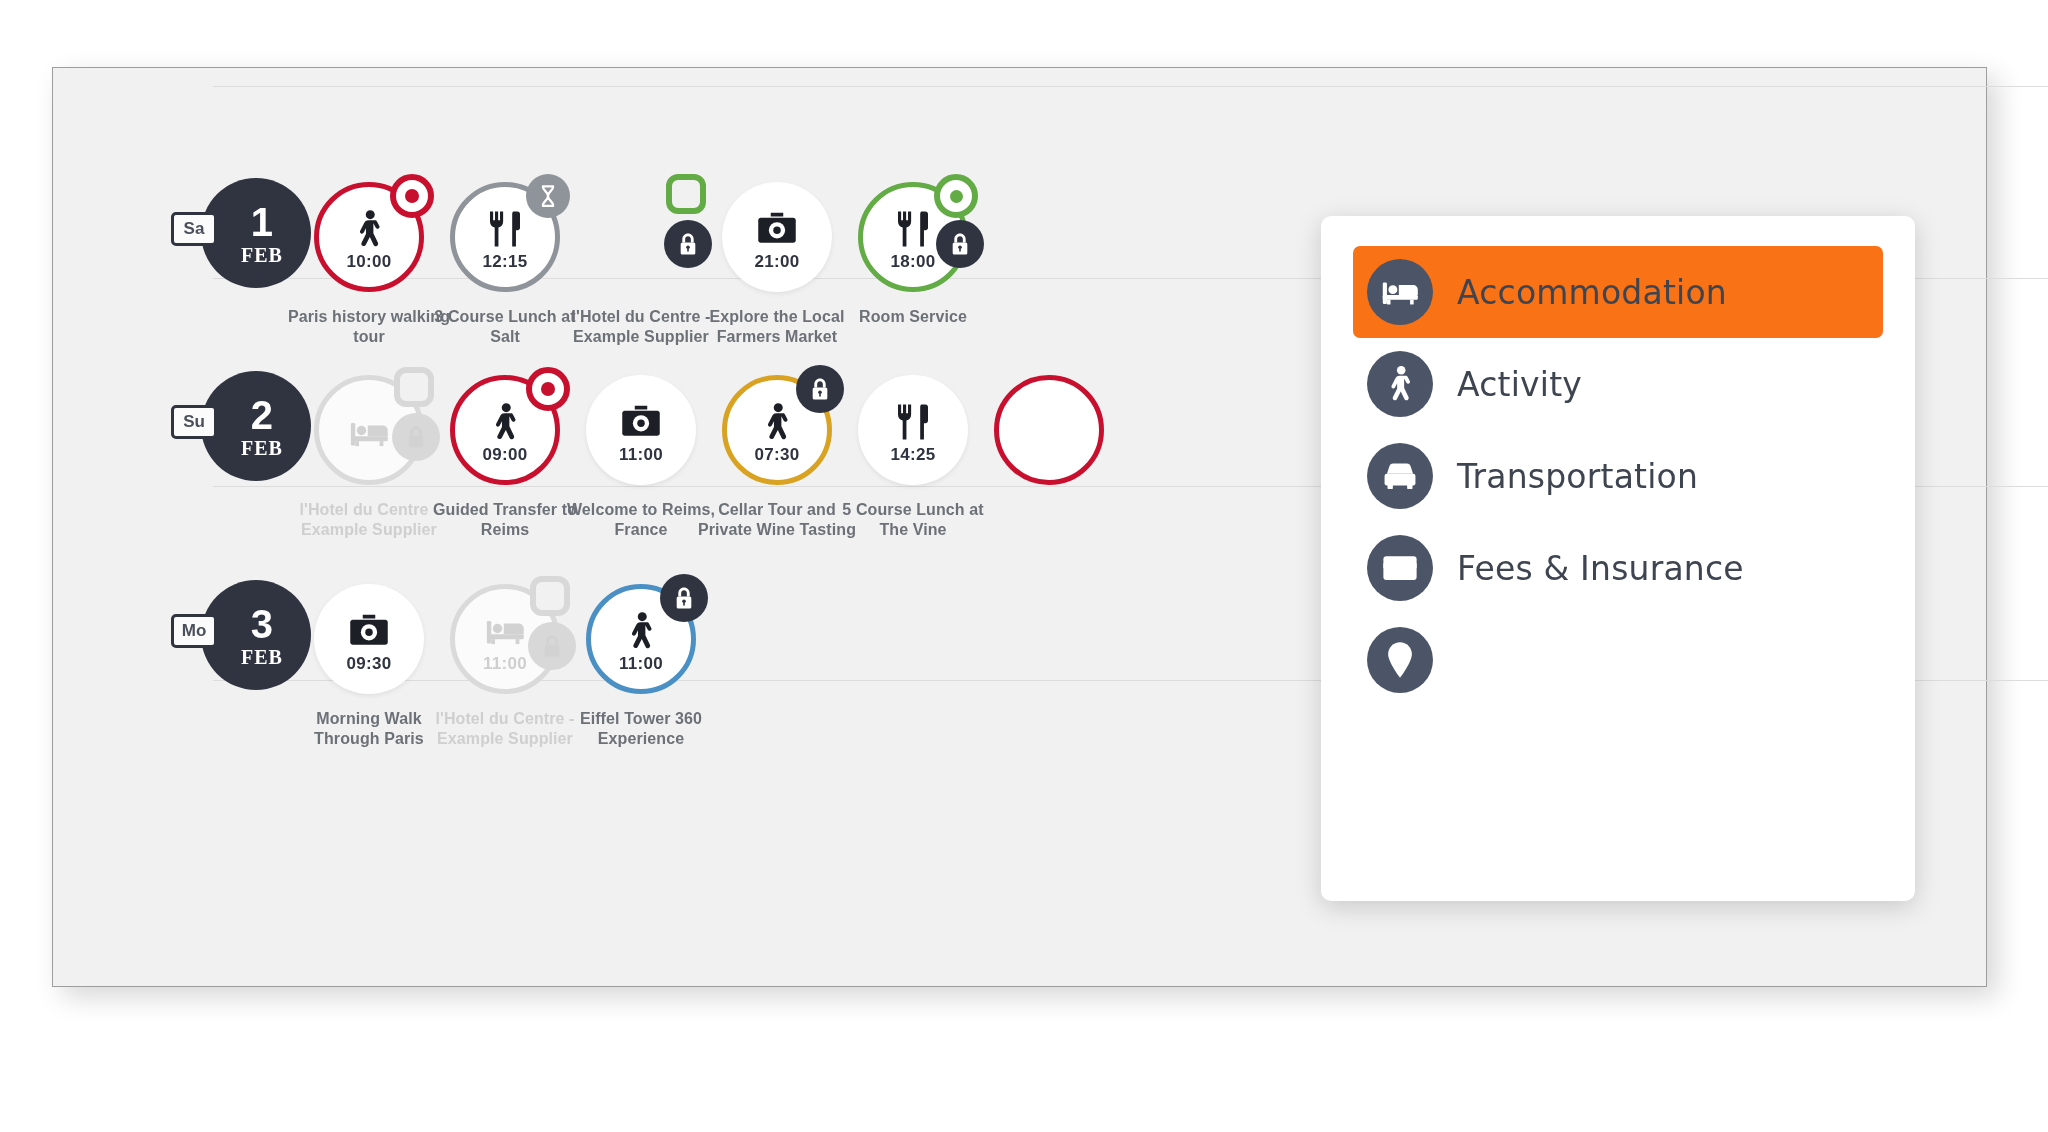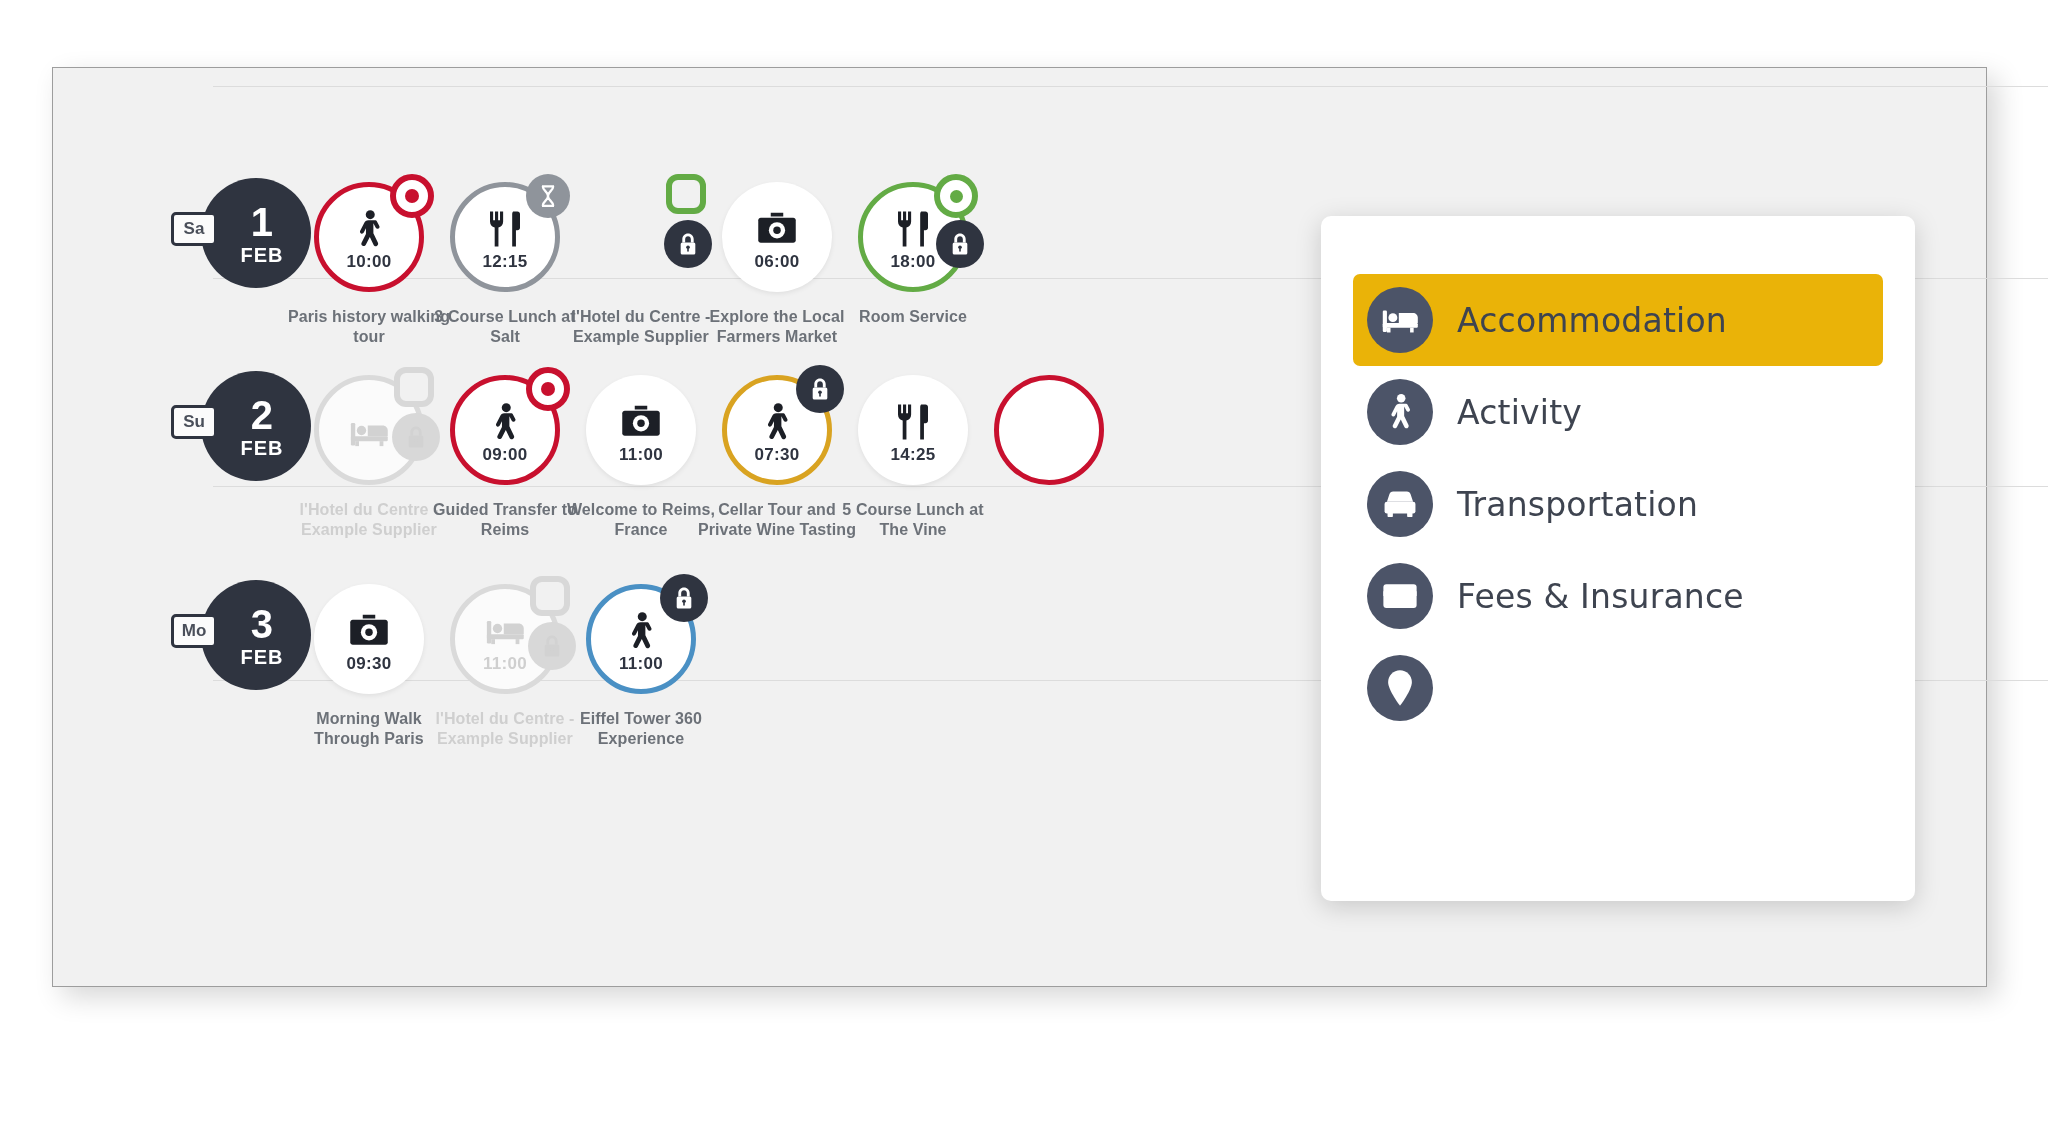--- a/index.html
+++ b/index.html
@@ -30,21 +30,21 @@
   .date-cell{
     position:absolute;left:118px;top:0;width:150px;height:150px;
   }
   .date-circle{
     position:absolute;left:30px;top:0;width:110px;height:110px;border-radius:50%;
     background:#2f3440;color:#ffffff;
     display:flex;flex-direction:column;align-items:center;justify-content:center;
     line-height:1;
   }
   .date-num{font-size:40px;font-weight:bold;letter-spacing:.5px;margin-left:12px;}
-  .date-mon{font-size:20px;font-weight:bold;letter-spacing:1px;margin-top:3px;margin-left:12px;}
+  .date-mon{font-size:20px;font-weight:bold;letter-spacing:1px;margin-top:3px;margin-left:12px;font-family:Liberation Serif, serif;}
   .dow-tag{
     position:absolute;left:0px;top:34px;width:46px;height:34px;
     background:#fbfbfb;border:3px solid #2f3440;border-radius:5px;
     display:flex;align-items:center;justify-content:center;
     font-size:17px;font-weight:bold;color:#4a4f5a;z-index:3;box-sizing:border-box;
   }
 
   
   .item{position:absolute;top:0;width:168px;text-align:center;}
   .bubble-wrap{position:relative;width:118px;height:118px;margin:0 auto;}
@@ -104,21 +104,21 @@
   #dropdown{
     position:absolute;left:1268px;top:148px;width:594px;height:685px;
     background:#ffffff;border-radius:10px;
     box-shadow:0 6px 26px rgba(0,0,0,.17);
     padding:30px 32px;box-sizing:border-box;z-index:50;
   }
   .menu-item{
     display:flex;align-items:center;height:92px;border-radius:7px;padding-left:14px;
     box-sizing:border-box;cursor:pointer;
   }
-  .menu-item.selected{background:#eab308;margin-top:28px;}
+  .menu-item.selected{background:#f97316;}
   .menu-icon{
     width:66px;height:66px;min-width:66px;border-radius:50%;background:#4c5468;
     display:flex;align-items:center;justify-content:center;margin-right:24px;
   }
   .menu-label{
     font-size:33px;color:#3e4450;letter-spacing:.2px;
     font-family:"DejaVu Sans","Liberation Sans",sans-serif;font-weight:400;
   }
 </style>
 </head>
@@ -193,21 +193,21 @@
           <div class="bubble-wrap">
             <div class="bubble" style="">
               <div class="bubble-icon">
                 <svg viewBox="0 0 64 64" width="40" height="40">
                   <path fill="#1c1f26" d="M22 6h20v6H22z"></path>
                   <path fill="#1c1f26" d="M6 14h52c2.2 0 4 1.8 4 4v32c0 2.2-1.8 4-4 4H6c-2.2 0-4-1.8-4-4V18c0-2.2 1.8-4 4-4z"></path>
                   <circle cx="32" cy="34" r="13" fill="#ffffff"></circle>
                   <circle cx="32" cy="34" r="6" fill="#1c1f26"></circle>
                 </svg>
               </div>
-              <div class="bubble-time">06:00</div>
+              <div class="bubble-time">21:00</div>
             </div>
           </div>
           <div class="item-label">Explore the Local Farmers Market</div>
         </div>
         <div class="item" style="left: 776px; width: 168px;">
           <div class="bubble-wrap">
             <div class="bubble ring" style="border-color:#63ab45;">
               <div class="bubble-icon">
                 <svg viewBox="0 0 64 64" width="40" height="40">
                   <path fill="#1c1f26" d="M8 4h5v14h3V4h5v14h3V4h5v16c0 5-3 8.5-7.5 9.4V60h-6V29.4C11 28.5 8 25 8 20V4z"></path>

